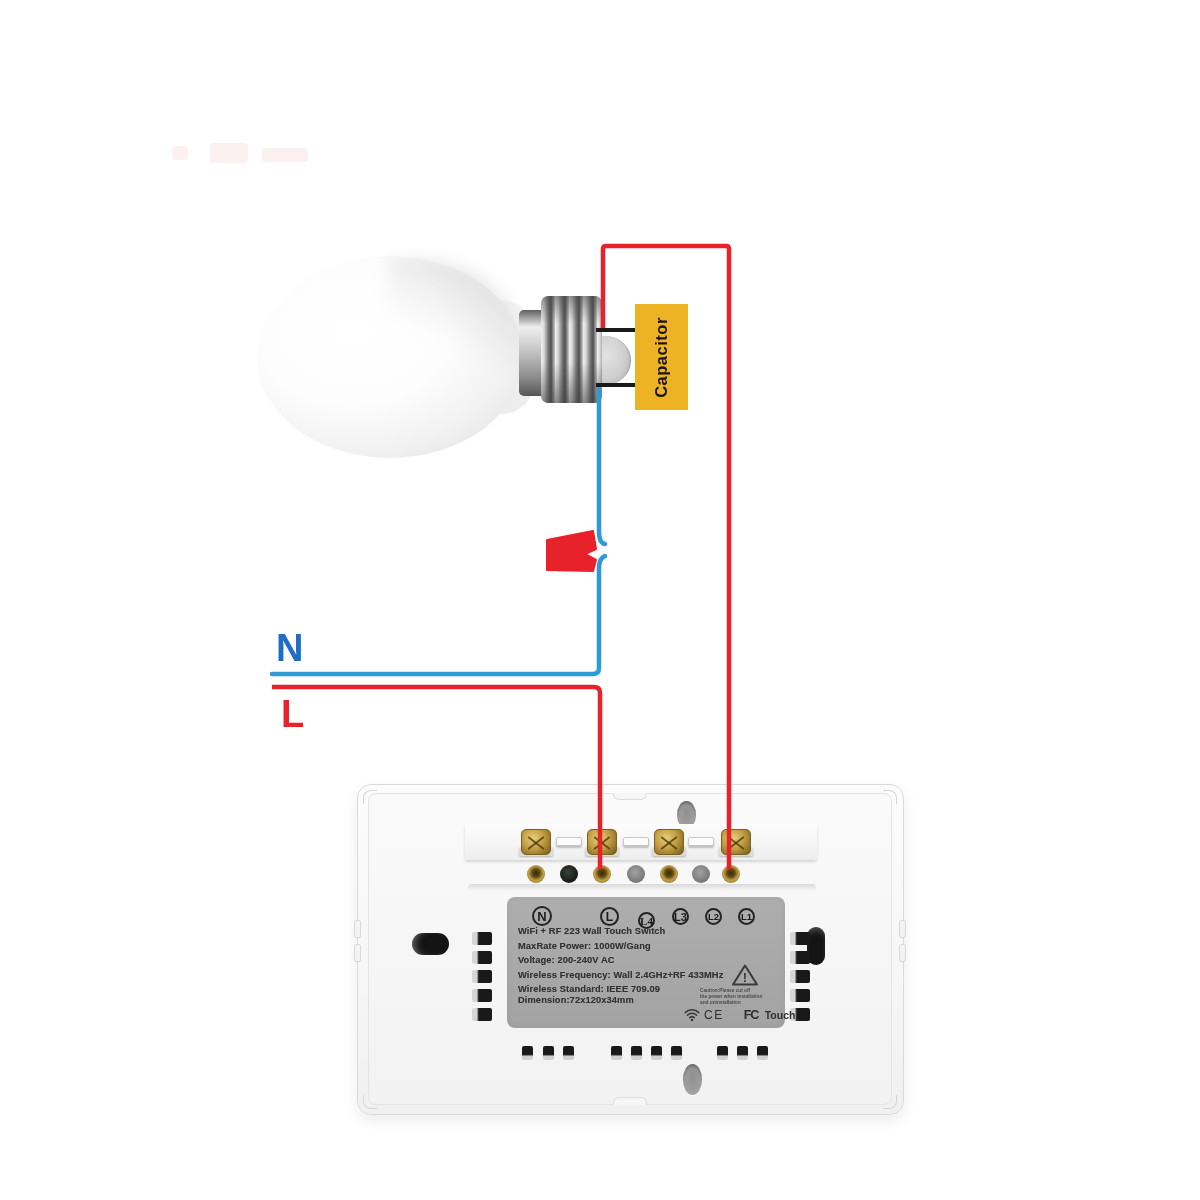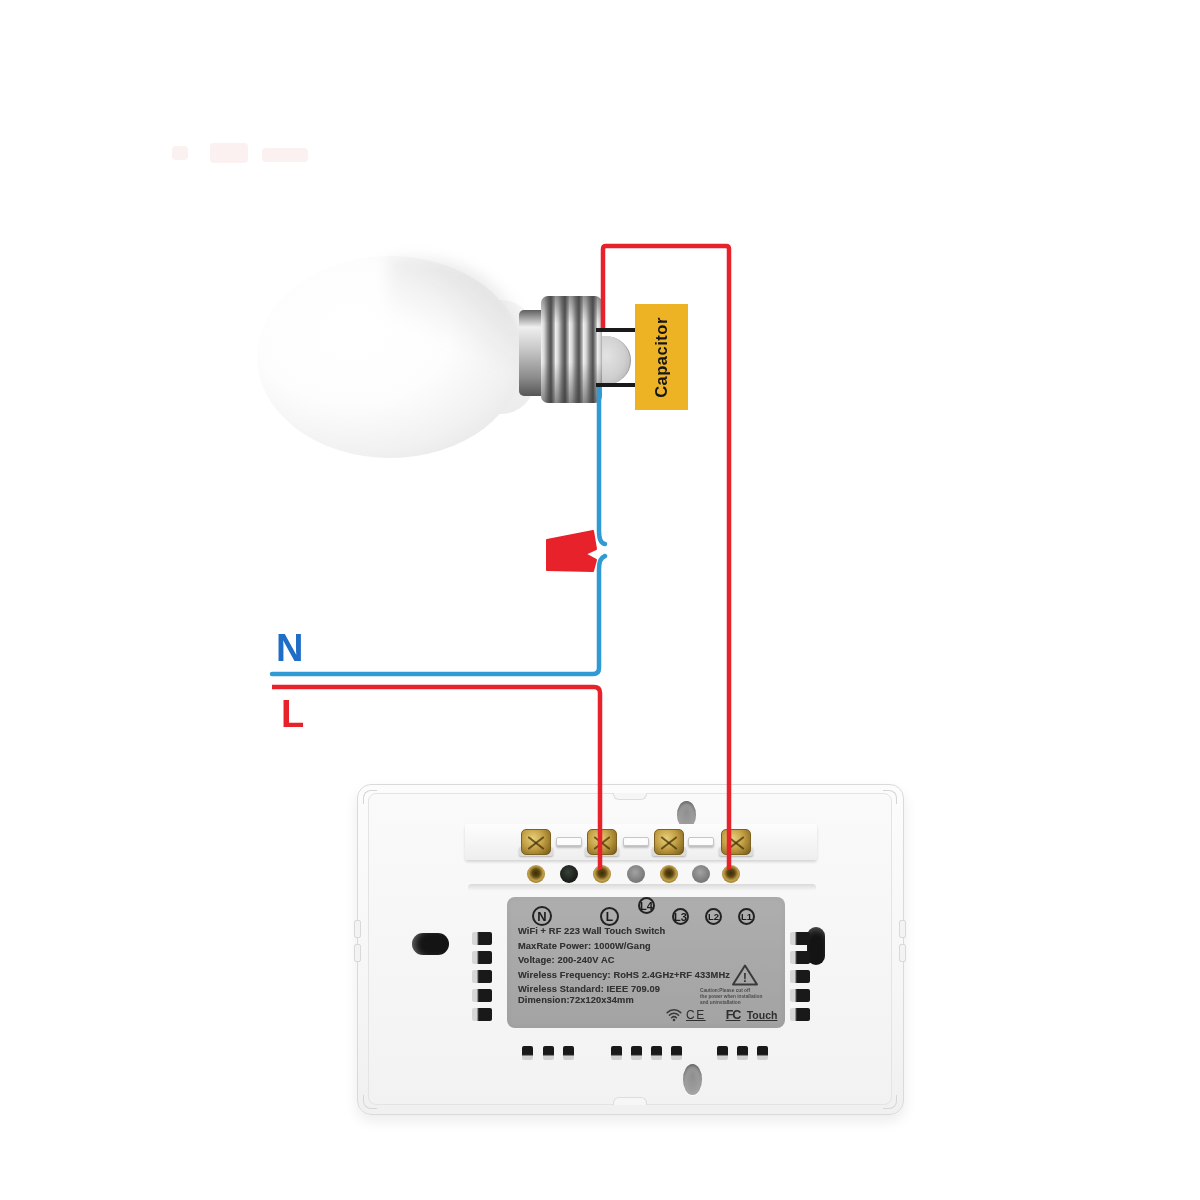--- a/index.html
+++ b/index.html
@@ -90,21 +90,21 @@
   
   .spec-label{position:absolute;left:507px;top:897px;width:278px;height:131px;border-radius:8px;
     background:linear-gradient(180deg,#aeaeae,#a3a3a3);box-shadow:inset 0 0 6px rgba(0,0,0,0.06);}
   .tcirc{position:absolute;border:2px solid #222;border-radius:50%;color:#1c1c1c;
     display:flex;align-items:center;justify-content:center;font-weight:bold;}
   .spec-line{position:absolute;left:11px;white-space:nowrap;font-size:9.3px;font-weight:bold;color:#333;
     text-shadow:0 0 0.5px rgba(70,70,70,0.55);letter-spacing:0.1px;}
   .warn-tri{position:absolute;left:224px;top:66px;width:28px;height:24px;}
   .caution{position:absolute;left:193px;top:90px;width:170px;transform:scale(0.5);transform-origin:top left;
     font-size:9.5px;font-weight:bold;color:#4c4c4c;line-height:1.32;}
-  .cert-row{position:absolute;left:159px;top:109px;height:18px;display:flex;align-items:center;color:#2e2e2e;text-decoration:underline;}
+  .cert-row{position:absolute;left:177px;top:109px;height:18px;display:flex;align-items:center;color:#2e2e2e;}
   .cert-ce{font-size:12px;font-weight:500;letter-spacing:1.5px;margin-left:4px;}
   .cert-fcc{font-size:12px;font-weight:800;letter-spacing:-1px;margin-left:20px;transform:scaleX(1.05);}
   .cert-rohs{font-size:10.5px;font-weight:800;margin-left:7px;}
 
   .wires{position:absolute;left:0;top:0;width:1200px;height:1200px;pointer-events:none;}
 </style>
 </head>
 <body>
 
 <div class="stage">
@@ -185,29 +185,29 @@
     <div class="vent-b" style="left:631px;top:1046px;"></div>
     <div class="vent-b" style="left:651px;top:1046px;"></div>
     <div class="vent-b" style="left:671px;top:1046px;"></div>
     <div class="vent-b" style="left:717px;top:1046px;"></div>
     <div class="vent-b" style="left:737px;top:1046px;"></div>
     <div class="vent-b" style="left:757px;top:1046px;"></div>
 
     <div class="spec-label">
       <div class="tcirc" style="left:25px;top:9px;width:20px;height:20px;font-size:13px;">N</div>
       <div class="tcirc" style="left:93px;top:10px;width:19px;height:19px;font-size:12px;">L</div>
-      <div class="tcirc" style="left:131px;top:0;width:17px;height:17px;font-size:11px;">L4</div>
+      <div class="tcirc" style="left:131px;top:15px;width:17px;height:17px;font-size:11px;font-family:Liberation Serif, serif;">L4</div>
       <div class="tcirc" style="left:165px;top:11px;width:17px;height:17px;font-size:11px;">L3</div>
       <div class="tcirc" style="left:198px;top:11px;width:17px;height:17px;font-size:9.5px;">L2</div>
       <div class="tcirc" style="left:231px;top:11px;width:17px;height:17px;font-size:9.5px;">L1</div>
 
       <div class="spec-line" style="top:29px;">WiFi + RF 223 Wall Touch Switch</div>
       <div class="spec-line" style="top:44px;">MaxRate Power: 1000W/Gang</div>
       <div class="spec-line" style="top:58px;">Voltage: 200-240V AC</div>
-      <div class="spec-line" style="top:73px;">Wireless Frequency: RoHS 2.4GHz+RF 433MHz</div>
+      <div class="spec-line" style="top:73px;">Wireless Frequency: Wall 2.4GHz+RF 433MHz</div>
       <div class="spec-line" style="top:87px;">Wireless Standard: IEEE 709.09</div>
       <div class="spec-line" style="top:98px;">Dimension:72x120x34mm</div>
 
       <svg class="warn-tri" viewBox="0 0 28 24">
         <path d="M14 2.5 L26 21.5 L2 21.5 Z" fill="none" stroke="#3a3a3a" stroke-width="2" stroke-linejoin="round"></path>
         <text x="14" y="19" text-anchor="middle" font-size="13" font-weight="bold" fill="#3a3a3a" font-family="Liberation Sans, sans-serif">!</text>
       </svg>
 
       <div class="caution">
         <div>Caution:Please cut off</div>

